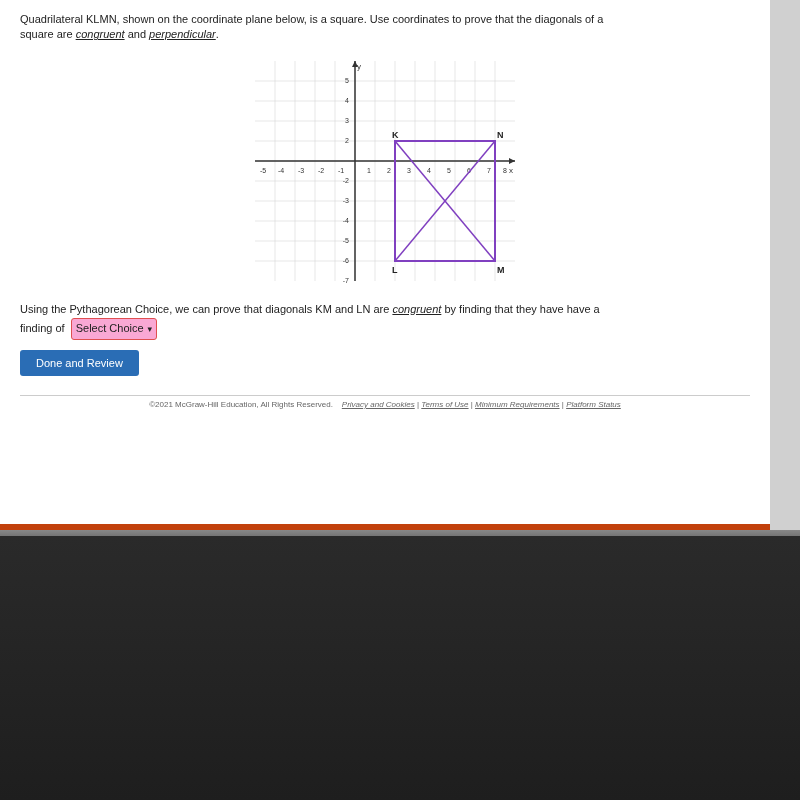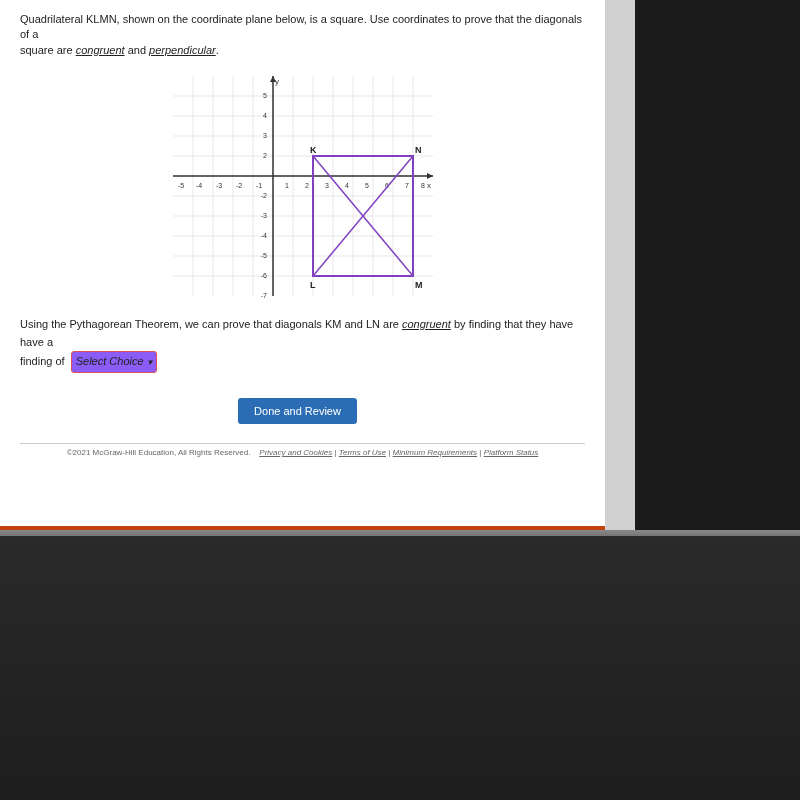--- a/index.html
+++ b/index.html
@@ -9,24 +9,24 @@
       overflow: hidden;
       background: #1a1a1a;
       font-family: Arial, sans-serif;
     }
 
     
     .laptop-screen {
       position: absolute;
       top: 0;
       left: 0;
-      width: 635px;
+      width: 800px;
       height: 530px;
       background: #f0f0f0;
-      border-bottom: 4px solid #c2410c;
+      border-bottom: 6px solid #c2410c;
     }
 
     
     .content-area {
       position: absolute;
       top: 0;
       left: 0;
       right: 30px;
       bottom: 0;
       background: white;
@@ -77,36 +77,35 @@
       margin-bottom: 6px;
     }
 
     .select-dropdown {
       display: inline-flex;
       align-items: center;
       border: 1.5px solid #e05050;
       border-radius: 3px;
       padding: 1px 4px;
       font-size: 11px;
-      background: #8b5cf6;
+      background: #f9a8d4;
       cursor: pointer;
       margin: 0 3px;
-      font-style: italic;
     }
 
     .select-dropdown::after {
       content: '▾';
       margin-left: 4px;
       font-size: 9px;
     }
 
     .done-btn-area {
       display: flex;
-      justify-content: center;
-      margin-top: 25px;
+      justify-content: flex-start;
+      margin-top: 10px;
       padding-right: 10px;
     }
 
     .done-btn {
       background: #2a6db5;
       color: white;
       border: none;
       padding: 7px 16px;
       font-size: 11px;
       border-radius: 3px;
@@ -242,21 +241,21 @@
 
         <text x="147" y="87" font-size="9" fill="#222" font-weight="bold">K</text>
         <text x="252" y="87" font-size="9" fill="#222" font-weight="bold">N</text>
         <text x="147" y="222" font-size="9" fill="#222" font-weight="bold">L</text>
         <text x="252" y="222" font-size="9" fill="#222" font-weight="bold">M</text>
       </svg>
     </div>
 
     <div class="answer-section">
       <p>
-        <span>Using the Pythagorean Theorem, we can prove that diagonals KM and LN are</span>
+        <span>Using the Pythagorean Choice, we can prove that diagonals KM and LN are</span>
         <span class="underline">congruent</span>
         <span>by finding that they have have a</span><br>
         <span>finding of</span>
         <span class="select-dropdown">Select Choice</span>
       </p>
     </div>
 
 
     <div class="done-btn-area">
       <button class="done-btn">Done and Review</button>

